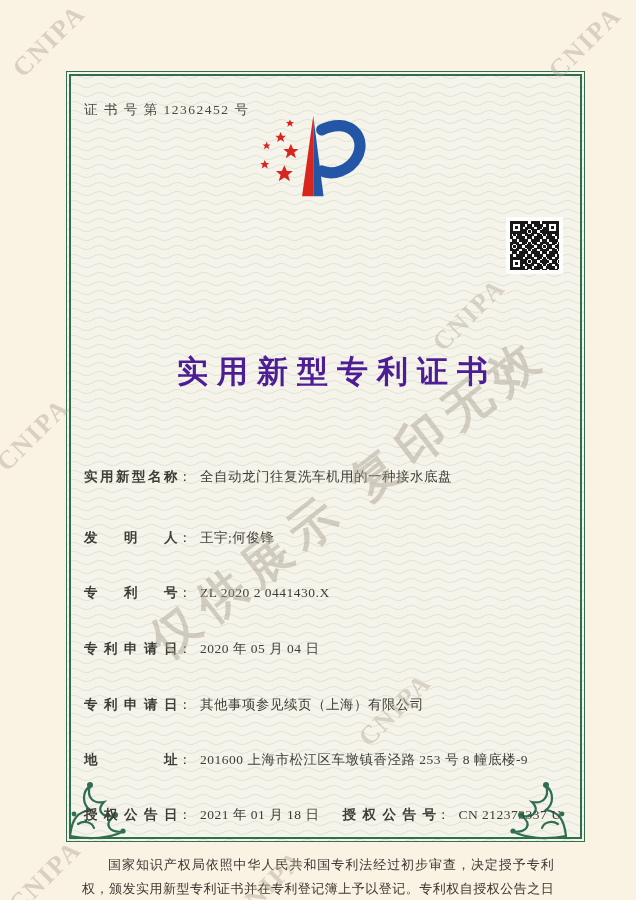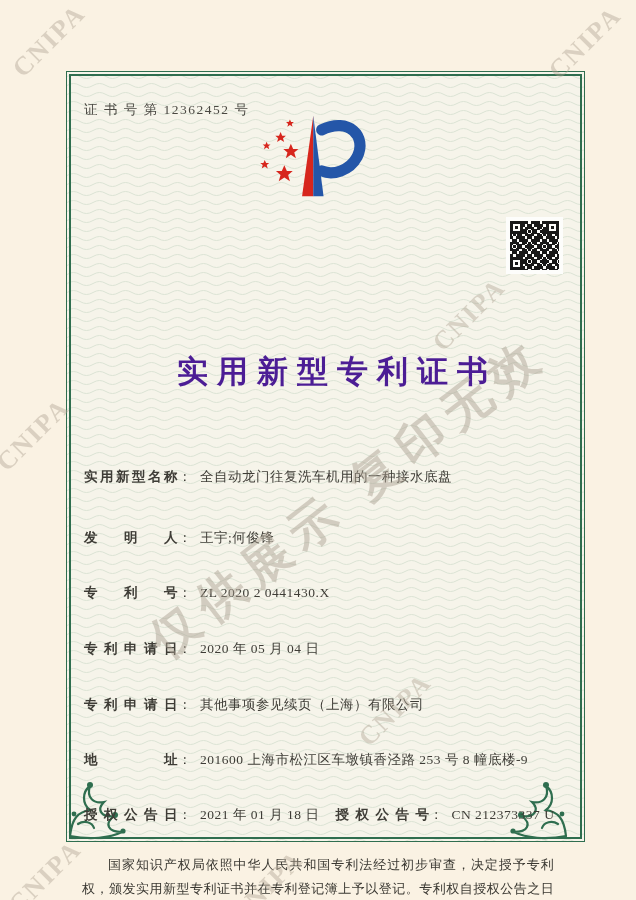--- a/index.html
+++ b/index.html
@@ -24,21 +24,21 @@
     background-size:6px 6px,10px 10px;background-position:0 0,2px 3px;}
   .finder{position:absolute;width:13px;height:13px;border:3px solid #181818;background:#fdfdfb;box-sizing:border-box;}
   .finder::after{content:"";position:absolute;inset:2px;background:#181818;}
   .f-tl{left:4px;top:4px}.f-tr{right:4px;top:4px}.f-bl{left:4px;bottom:4px}
   .title{position:absolute;left:66px;top:188px;width:533px;text-align:center;
     font-size:31px;font-weight:bold;color:#4c1d95;letter-spacing:9px;text-indent:9px;}
   
   .frow{position:absolute;left:84px;font-size:13.5px;color:#3e3c36;white-space:nowrap;letter-spacing:.5px;}
   .flabel{display:inline-block;width:94px;text-align:justify;text-align-last:justify;vertical-align:bottom;font-weight:bold;}
   .fcolon{display:inline-block;margin-right:8px;}
-  .pair2{margin-left:16px;}
+  .pair2{margin-left:23px;}
   .r1{top:263px}.r2{top:306px}.r3{top:343px}.r4{top:381px}.r5{top:419px}.r6{top:456px}.r7{top:493px}
   
   .body-text{position:absolute;left:82px;top:522px;width:472px;font-size:13px;
     line-height:1.82;color:#3a3832;text-align:justify;letter-spacing:.3px;}
   .body-text p{margin:0;text-indent:2em;}
   .cont-note{position:absolute;left:0;top:854px;width:636px;text-align:center;
     font-size:12.5px;color:#3a3934;letter-spacing:2px;}
   
   .corner{position:absolute;width:72px;height:72px;}
   .c-bl{left:64px;top:770px;}

